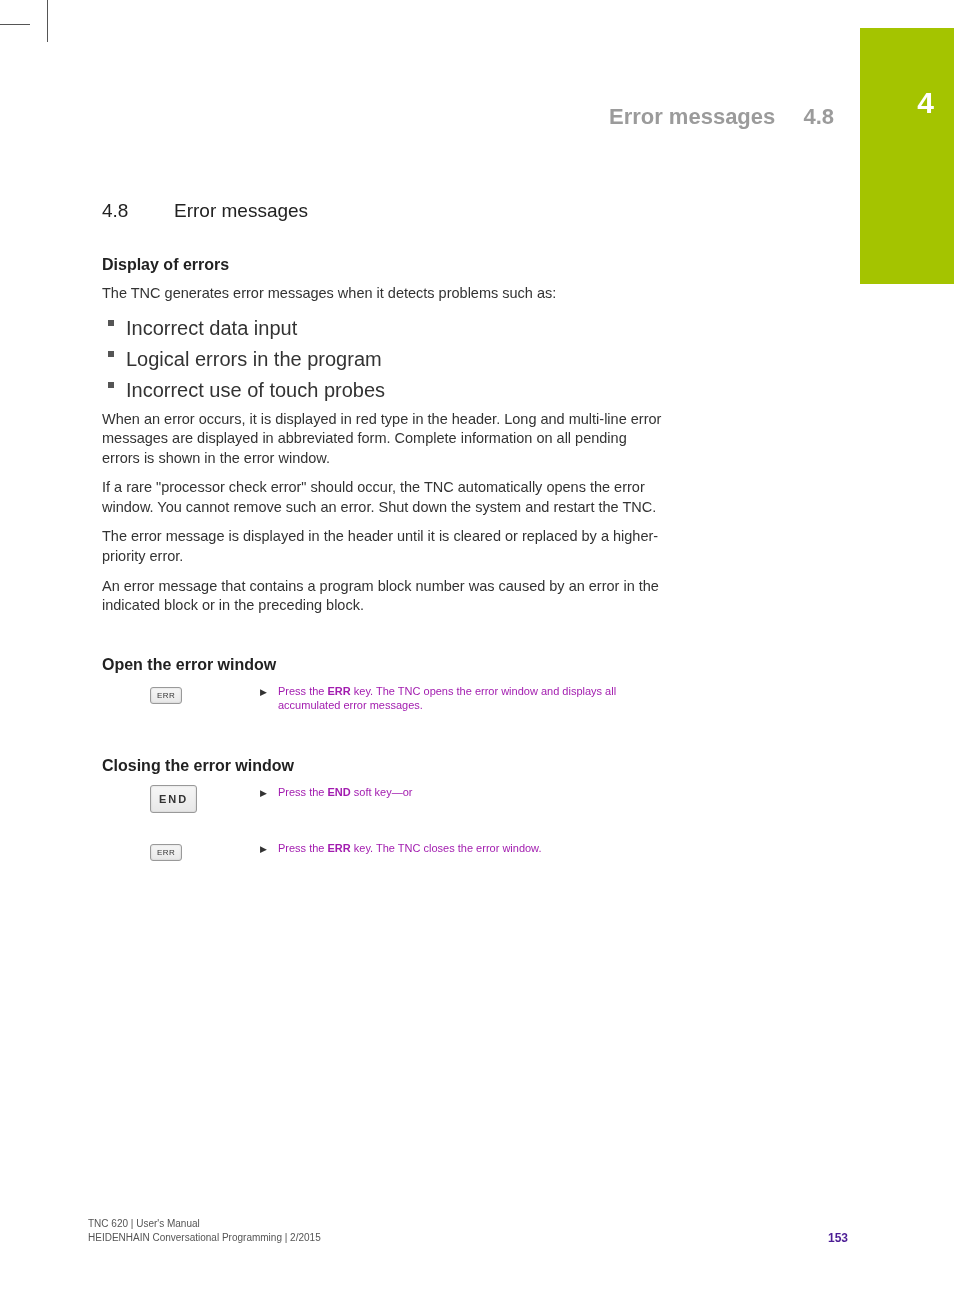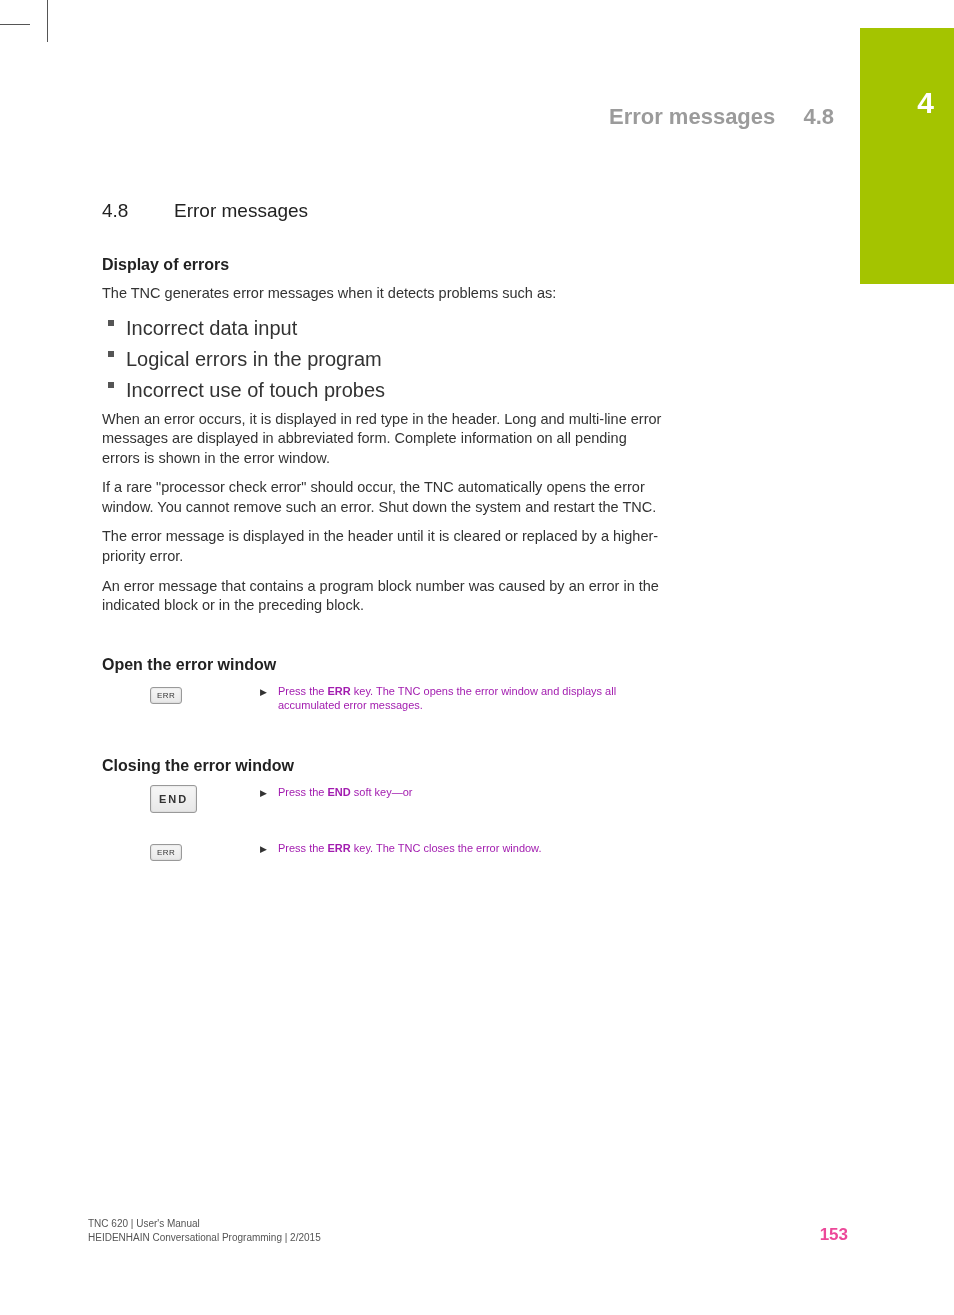--- a/index.html
+++ b/index.html
@@ -177,23 +177,23 @@
     }
     .footer-text {
       font-size: 10px;
       color: #555;
       line-height: 1.4;
     }
     .page-num {
       position: absolute;
       right: 0;
       bottom: 0;
-      font-size: 17px;
-      font-weight: bold;
-      color: #ec4899;
+      font-size: 12px;
+      font-weight: bold;
+      color: #4c1d95;
     }
   </style>
 </head>
 <body>
 
 <div class="crop-marks">
   <div class="crop-h"></div>
   <div class="crop-v"></div>
 </div>
 

